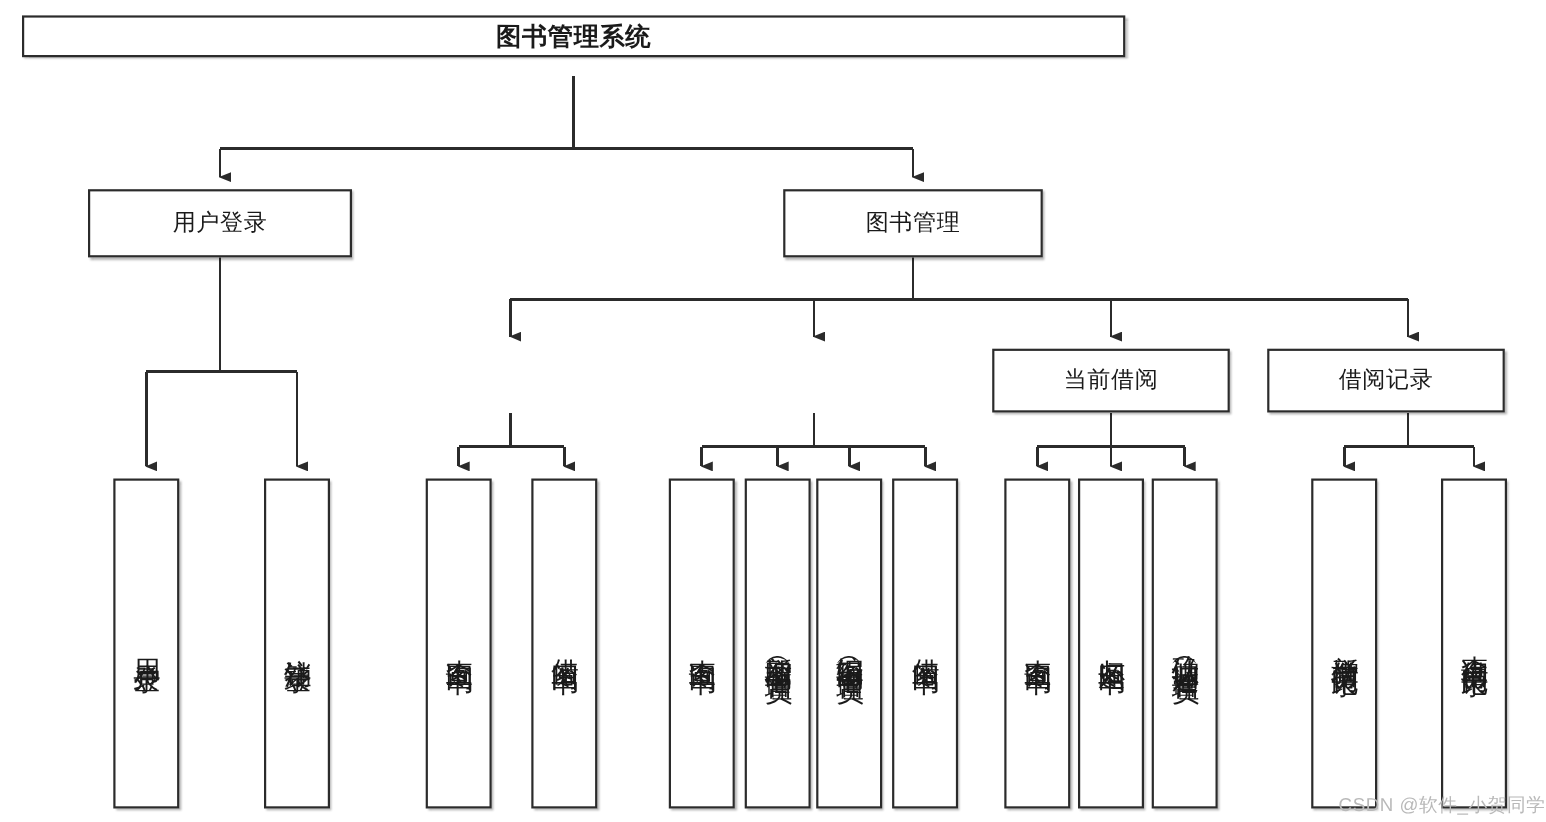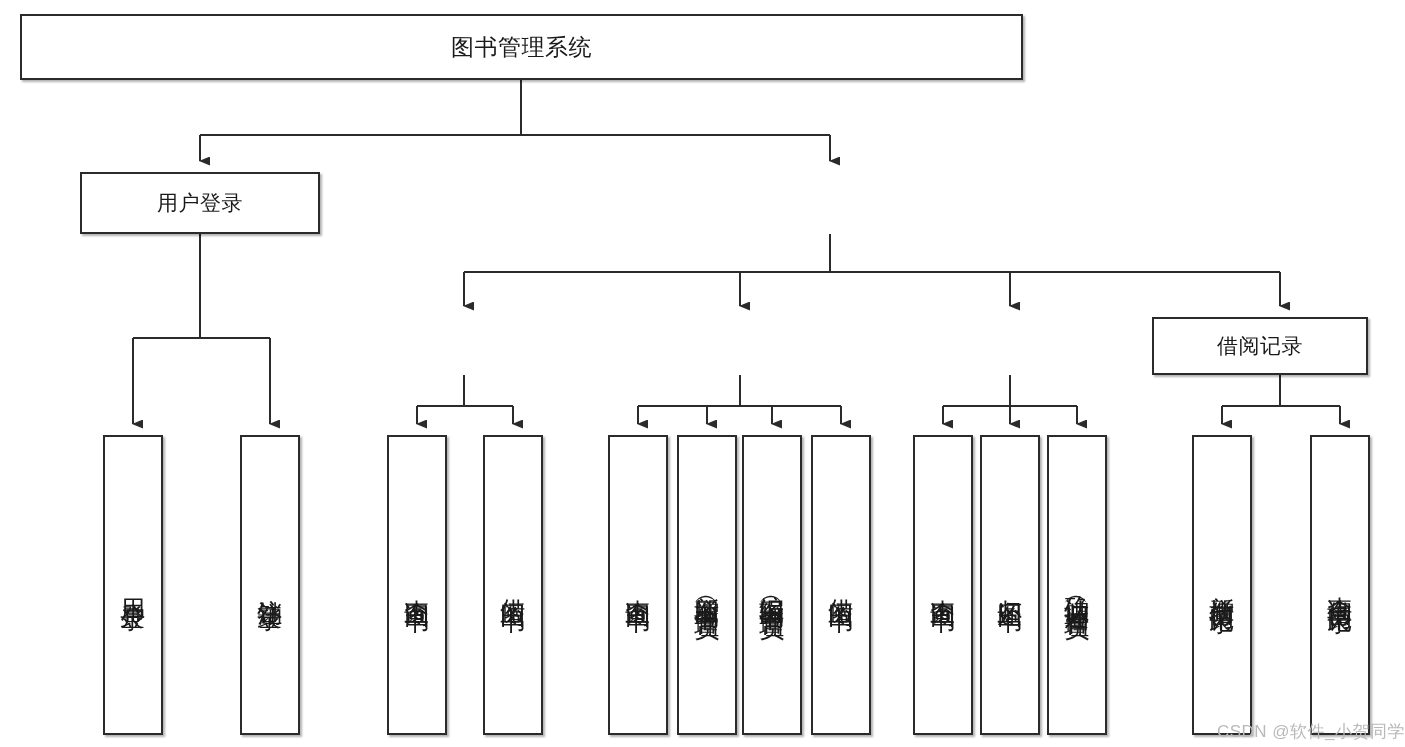--- a/index.html
+++ b/index.html
@@ -120,28 +120,34 @@
       <path d="M1010,406 L1010,424" marker-end="url(#arrow)"></path>
       <path d="M1077,406 L1077,424" marker-end="url(#arrow)"></path>
 
       <path d="M1280,375 L1280,406"></path>
       <path d="M1222,406 L1340,406"></path>
       <path d="M1222,406 L1222,424" marker-end="url(#arrow)"></path>
       <path d="M1340,406 L1340,424" marker-end="url(#arrow)"></path>
     </g>
   </svg>
 
-  <div class="node root" style="left:20px;top:14px;width:1003px;height:66px;">
+  <div class="node root" style="left:20px;top:14px;width:1003px;height:38px;font-weight:bold;">
     <span class="lbl">图书管理系统</span>
   </div>
 
   <div class="node" style="left:80px;top:172px;width:240px;height:62px;">
     <span class="lbl">用户登录</span>
   </div>
+  <div class="node" style="left:712px;top:172px;width:236px;height:62px;">
+    <span class="lbl">图书管理</span>
+  </div>
 
+  <div class="node" style="left:902px;top:317px;width:216px;height:58px;">
+    <span class="lbl">当前借阅</span>
+  </div>
   <div class="node" style="left:1152px;top:317px;width:216px;height:58px;">
     <span class="lbl">借阅记录</span>
   </div>
 
   <div class="node leaf" style="left:103px;top:435px;width:60px;height:300px;">
     <span class="lbl">用户登录</span>
   </div>
   <div class="node leaf" style="left:240px;top:435px;width:60px;height:300px;">
     <span class="lbl">注销登录</span>
   </div>

